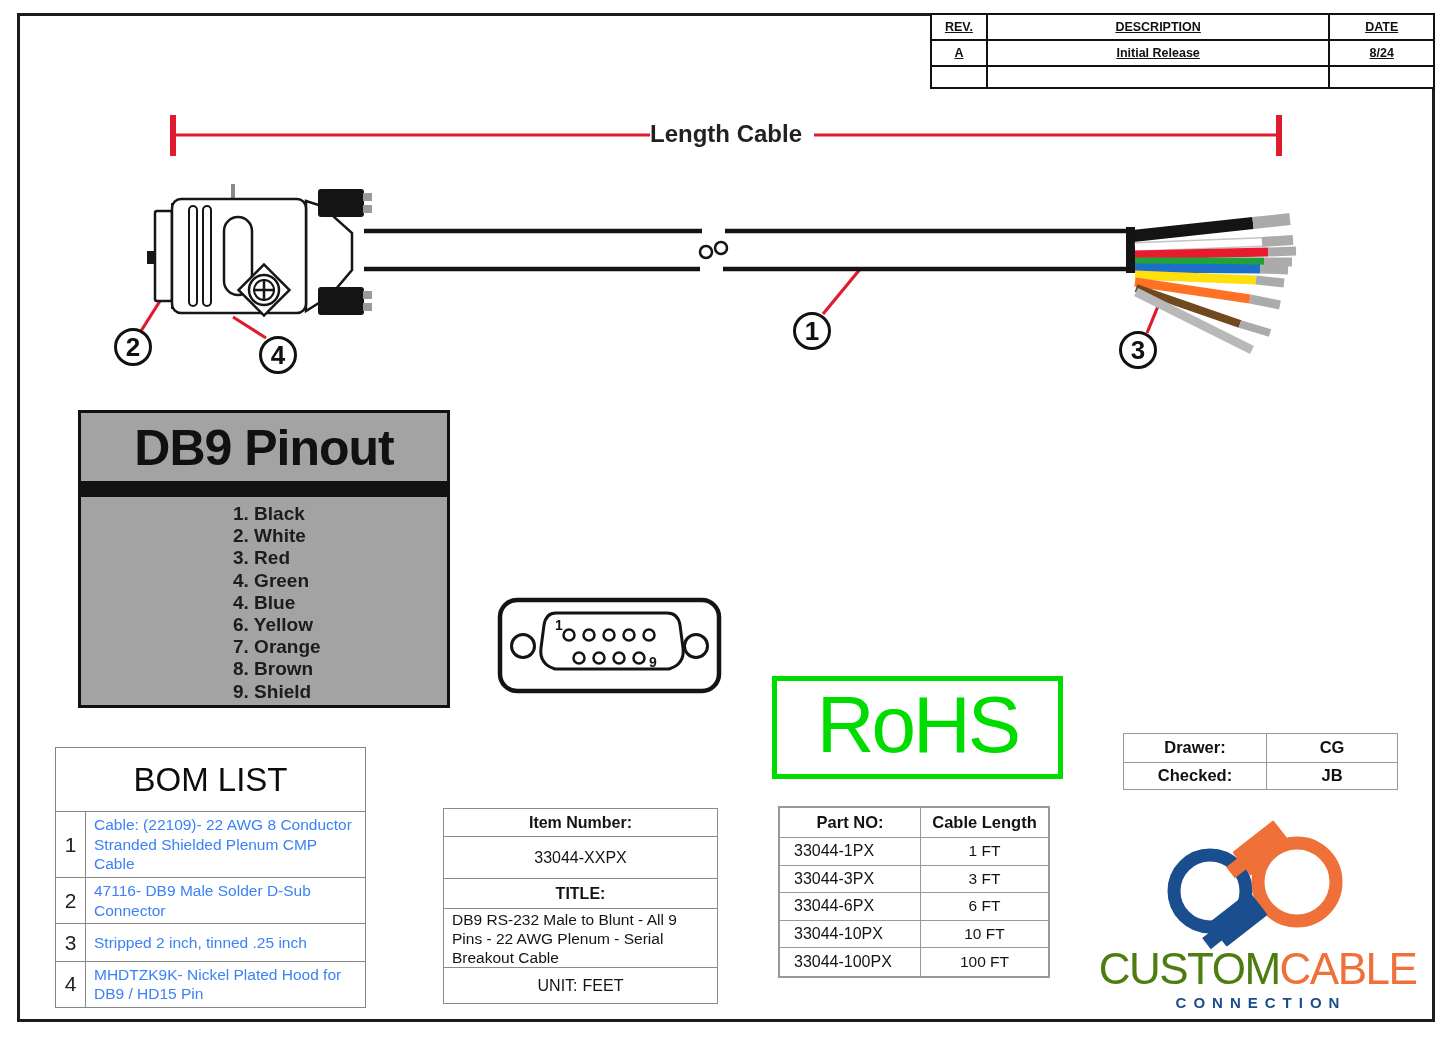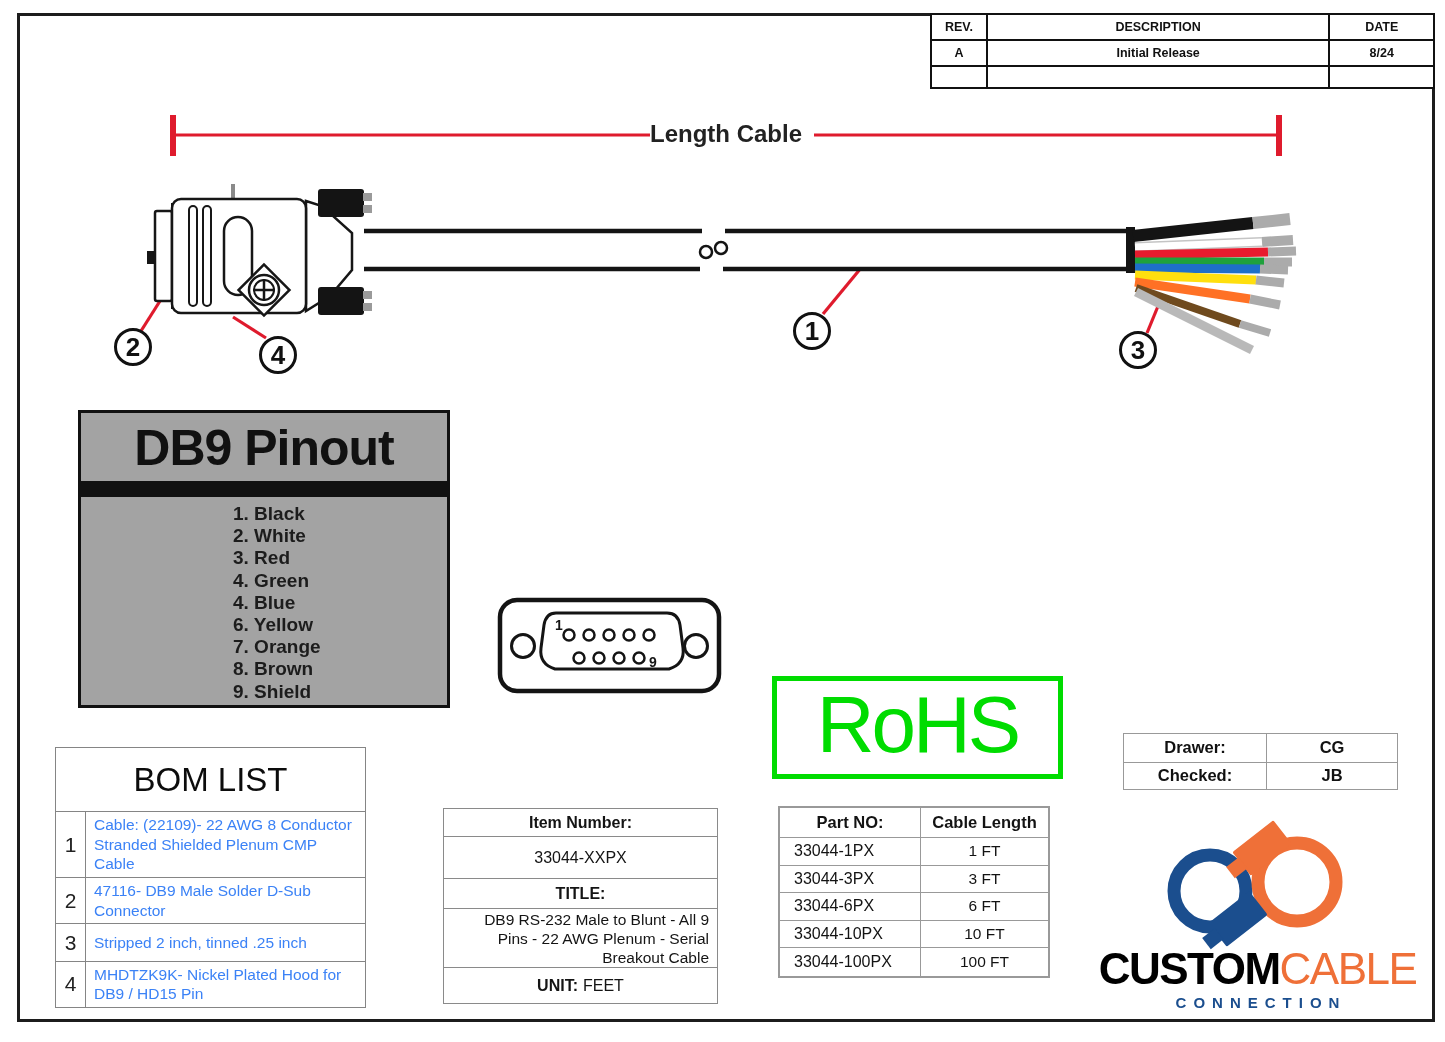--- a/index.html
+++ b/index.html
@@ -3,21 +3,21 @@
 <meta charset="utf-8">
 <style>
   * { margin:0; padding:0; box-sizing:border-box; }
   body { font-family:"Liberation Sans", sans-serif; background:#ffffff; }
   .page { position:relative; width:1445px; height:1042px; background:#ffffff; overflow:hidden; }
 
   .frame { position:absolute; left:17px; top:13px; width:1418px; height:1009px; border:3px solid #1c1c1c; }
 
   
   .rev-table { position:absolute; left:930px; top:13px; width:505px; border-collapse:collapse; background:#fff; }
-  .rev-table td { border:2.5px solid #111; text-align:center; font-size:12.5px; font-weight:700; color:#111; height:26px; }
+  .rev-table td { border:2.5px solid #111; text-align:center; font-size:12.5px; font-weight:700; color:#111; height:26px;text-decoration:underline; }
   .rev-table .c-rev { width:56px; } .rev-table .c-desc { width:344px; } .rev-table .c-date { width:105px; }
   .rev-table tr.empty td { height:22px; }
 
   
   .dim-label { position:absolute; left:650px; top:120px; width:164px; text-align:left;
                font-size:24px; font-weight:600; color:#222; background:#fff; }
 
   
   .callout { position:absolute; width:38px; height:38px; border:3.5px solid #111; border-radius:50%;
              background:#fff; display:flex; align-items:center; justify-content:center;
@@ -48,43 +48,43 @@
   .bom-title { height:64px; display:flex; align-items:center; justify-content:center;
                font-size:33px; font-weight:400; color:#0c0c0c; border-bottom:1.5px solid #858585; }
   .bom-row { display:grid; grid-template-columns:30px 1fr; border-bottom:1.5px solid #858585; flex:1; }
   .bom-row:last-child { border-bottom:none; }
   .bom-no { border-right:1.5px solid #858585; display:flex; align-items:center; justify-content:center;
             font-size:21px; color:#222; }
   .bom-desc { display:flex; align-items:center; padding:3px 4px 3px 8px; font-size:15.5px; line-height:1.27; color:#3b82f6; }
 
   
   .iteminfo { position:absolute; left:443px; top:808px; width:275px; height:196px; border:1.2px solid #8a8a8a; background:#fff;
-              display:flex; flex-direction:column; text-align:right; color:#141414; }
+              display:flex; flex-direction:column; text-align:left; color:#141414; }
   .iteminfo > div { border-bottom:1.2px solid #8a8a8a; display:flex; align-items:center; justify-content:center; }
   .iteminfo > div:last-child { border-bottom:none; }
   .ii-label { height:28px; font-size:16px; font-weight:700; }
   .ii-num   { height:42px; font-size:16px; }
   .ii-title-label { height:30px; font-size:16px; font-weight:700; }
   .ii-title { height:59px; font-size:15.5px; line-height:19px; padding:0 8px; }
   .ii-unit  { flex:1; font-size:16px; }
-  .ii-unit b { font-weight:700; margin-right:5px; }
+  .ii-unit b { font-weight:400; margin-right:5px; }
 
   
   .parts { position:absolute; left:778px; top:806px; width:272px; height:172px; border:2px solid #999; background:#fff;
            display:grid; grid-template-columns:140px 1fr; grid-template-rows:30px repeat(5, 1fr); }
   .parts > div { border-bottom:1px solid #999; display:flex; align-items:center; font-size:16px; color:#131313; }
   .parts .col2 { border-left:1px solid #999; justify-content:center; font-size:15.5px; }
   .parts .hdr { font-weight:700; justify-content:center; font-size:16.5px; }
   .parts .pn { padding-left:14px; }
   .parts .last { border-bottom:none; }
 
   
   .logo-line1 { position:absolute; left:1085px; top:944px; width:345px; text-align:center;
                 font-size:44px; letter-spacing:-1.5px; white-space:nowrap; }
-  .logo-line1 .custom { font-weight:700; color:#000000; }
+  .logo-line1 .custom { font-weight:400; color:#4d7c0f; }
   .logo-line1 .cable  { font-weight:400; color:#ef7038; }
   .logo-line2 { position:absolute; left:1085px; top:994px; width:345px; text-align:center;
                 font-size:15px; font-weight:600; letter-spacing:7px; color:#1b4e8e; padding-left:7px; }
 
   svg.canvas { position:absolute; left:0; top:0; }
 </style>
 </head>
 <body>
 
 <div class="page">

